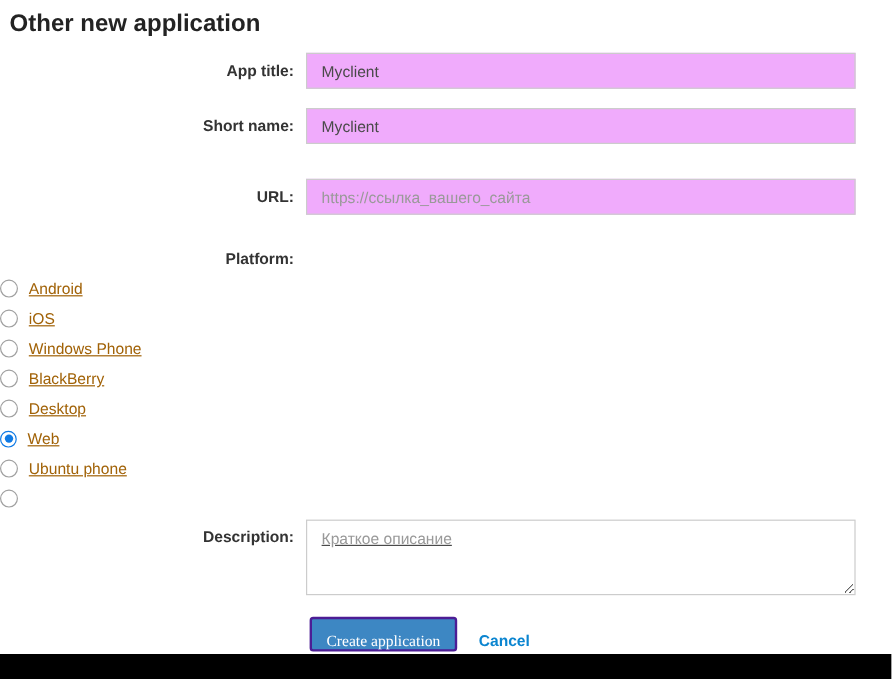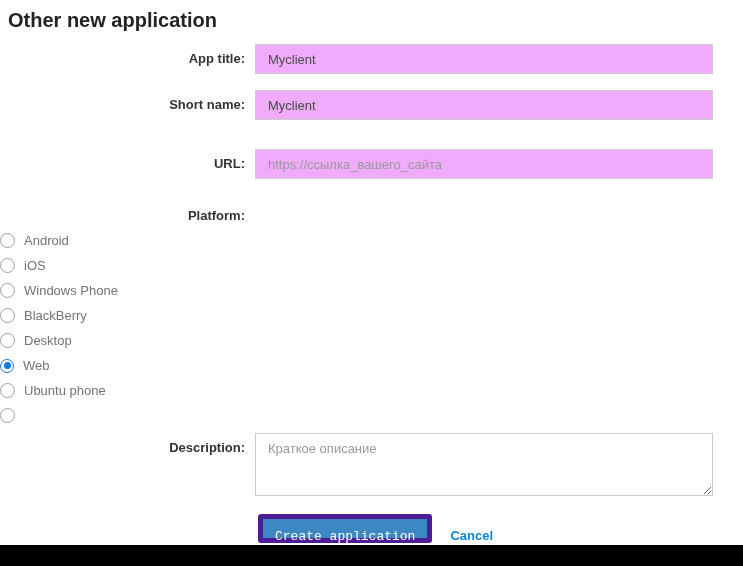--- a/index.html
+++ b/index.html
@@ -41,32 +41,32 @@
     width: 13px; height: 13px; border-radius: 50%;
     border: 1px solid #a0a0a0; background: #fff; flex: none;
     position: relative; margin-right: 9px;
   }
   .radio.checked { border-color: #0f7ae5; border-width: 1.5px; width: 12px; height: 12px; }
   .radio.checked::after {
     content: ""; position: absolute; left: 50%; top: 50%;
     width: 7px; height: 7px; margin: -3.5px 0 0 -3.5px;
     border-radius: 50%; background: #0f7ae5;
   }
-  .radio-label { font-size: 13px; color: #737373; line-height: 25px; }
+  .radio-label { font-size: 13px; color: #a16207; line-height: 25px; text-decoration: underline; }
 
   .desc-textarea {
     box-sizing: border-box; width: 458px; height: 63px;
     border: 1px solid #ccc; border-radius: 0; background: #fff;
     padding: 7px 12px; font-family: inherit; font-size: 13px; color: #4a4a4a;
-    outline: none; display: block; resize: both;
+    outline: none; display: block; resize: both; text-decoration: underline;
   }
   .btn-primary {
     margin-left: 3px; height: 29px; padding: 4px 12px;
-    background: #3d87c3; color: #fff; border: 5px solid #4c1d95; border-radius: 3px;
-    font-family: Liberation Mono, monospace; font-size: 13px; line-height: 27px; cursor: pointer;
+    background: #3d87c3; color: #fff; border: 2px solid #4c1d95; border-radius: 3px;
+    font-family: Liberation Serif, serif; font-size: 13px; line-height: 27px; cursor: pointer;
     box-sizing: border-box;
   }
   .link-cancel {
     margin-left: 18px; font-size: 13px; font-weight: bold; color: #0b85d0;
     text-decoration: none; line-height: 29px; cursor: pointer; text-align: right;
   }
   .footer-bar {
     position: absolute; left: 0; right: 0; bottom: 0; height: 21px; background: #000;
   }
 </style>

